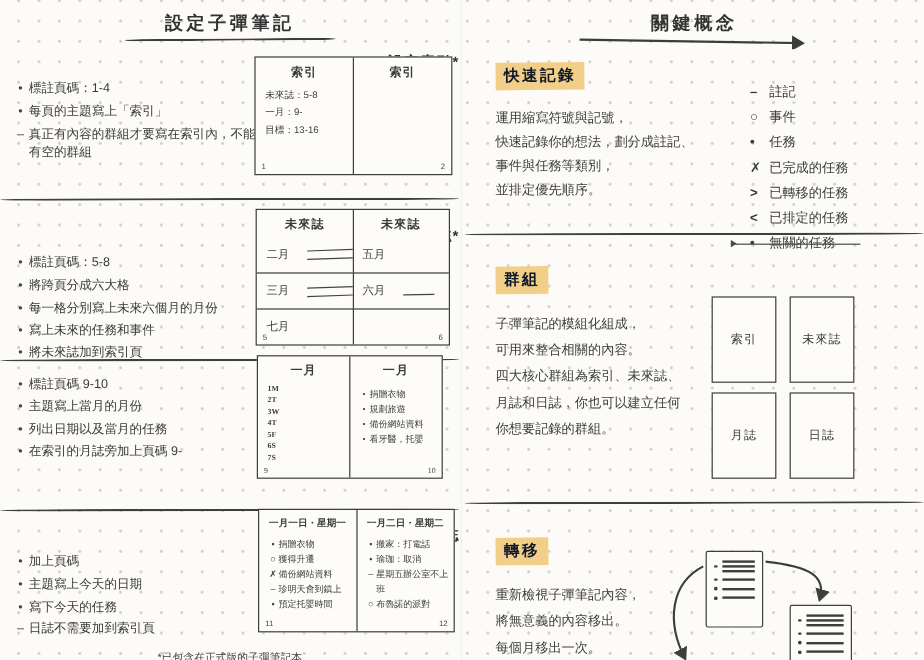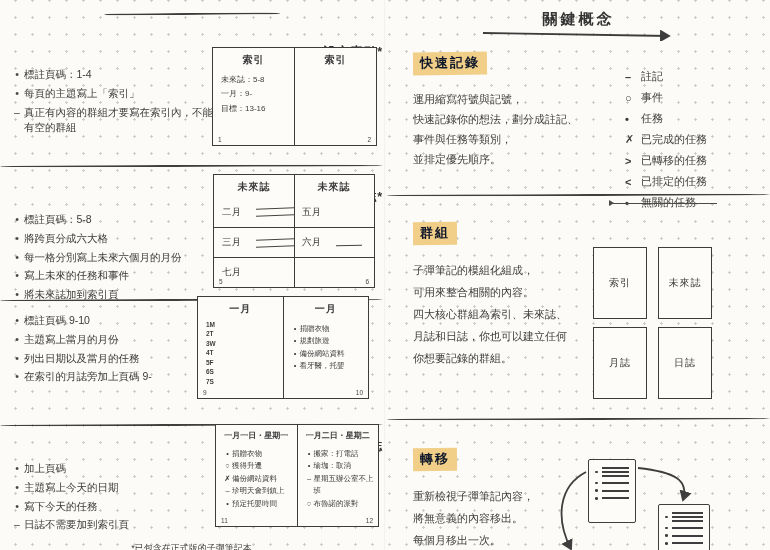--- a/index.html
+++ b/index.html
@@ -111,20 +111,21 @@
 </style>
 </head>
 <body>
 
 <div class="canvas">
   <div class="fold"></div>
 
   <div class="page page-left">
 
     <div class="pg-title">
+      <div class="tt">設定子彈筆記</div>
       <div class="tline"></div>
     </div>
 
     <div class="sec" style="height:121px;">
       <div class="sec-head">一、設定索引*</div>
       <div class="blist">
         <div class="bitem">
             <span class="m">•</span>
             <span class="t">標註頁碼：1-4</span>
           </div>
@@ -229,21 +230,21 @@
           </div>
         <div class="bitem">
             <span class="m">•</span>
             <span class="t">列出日期以及當月的任務</span>
           </div>
         <div class="bitem">
             <span class="m">•</span>
             <span class="t">在索引的月誌旁加上頁碼 9-</span>
           </div>
       </div>
-      <div class="spread" style="right:14px; top:-5px; width:172px; height:103px;">
+      <div class="spread" style="right:14px; top:-5px; width:155px; height:103px;font-family:Liberation Serif, serif;">
         <div class="sp-col">
           <div class="sp-h">一月</div>
           <div class="days">
             <div>1M</div>
             <div>2T</div>
             <div>3W</div>
             <div>4T</div>
             <div>5F</div>
             <div>6S</div>
             <div>7S</div>

